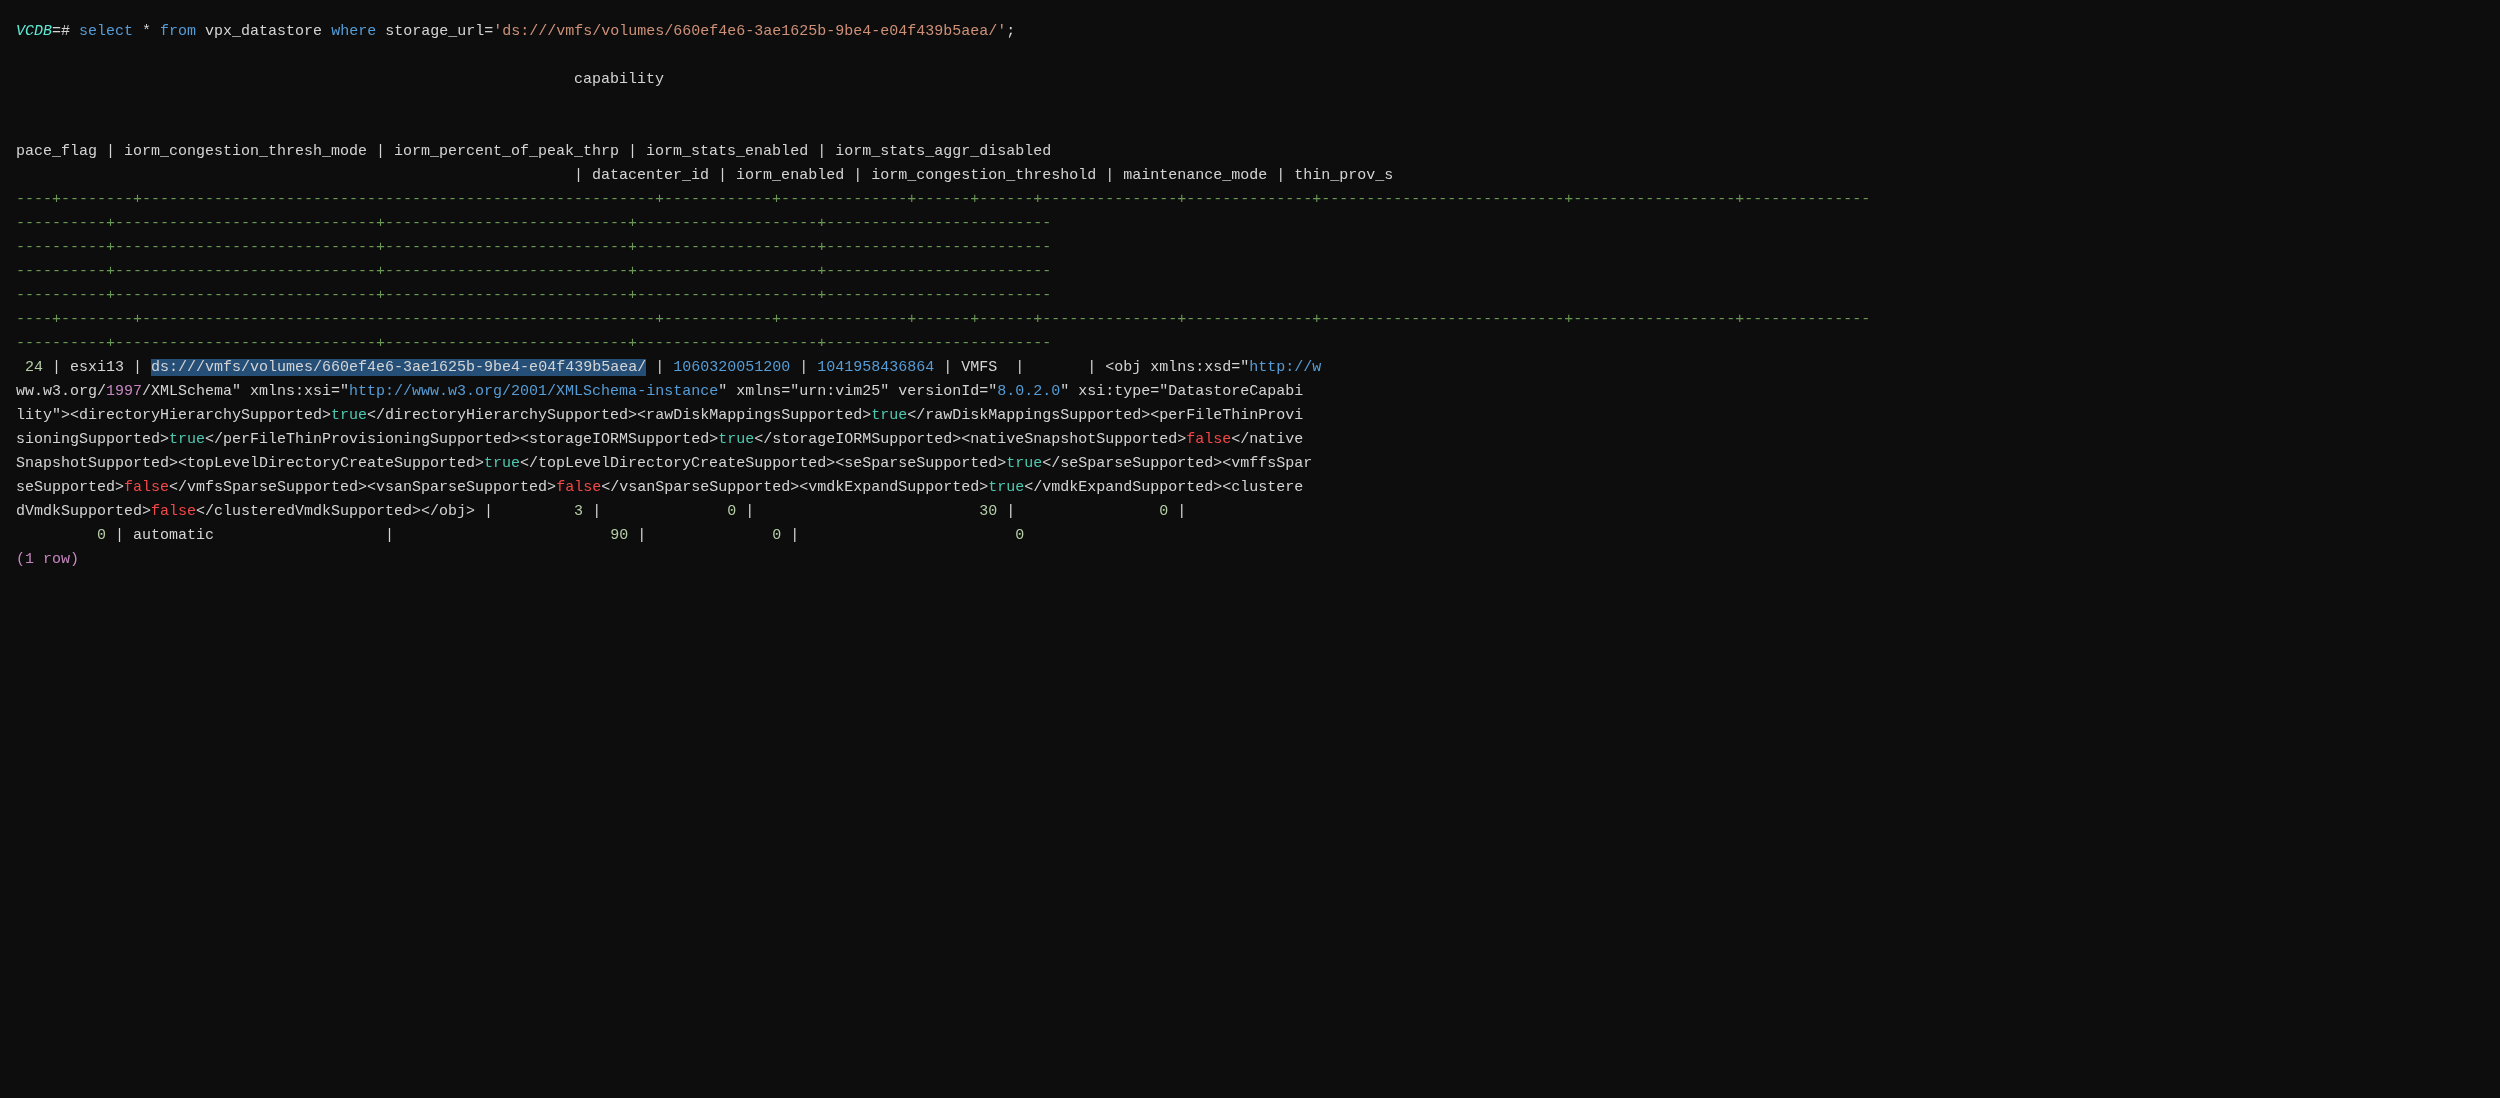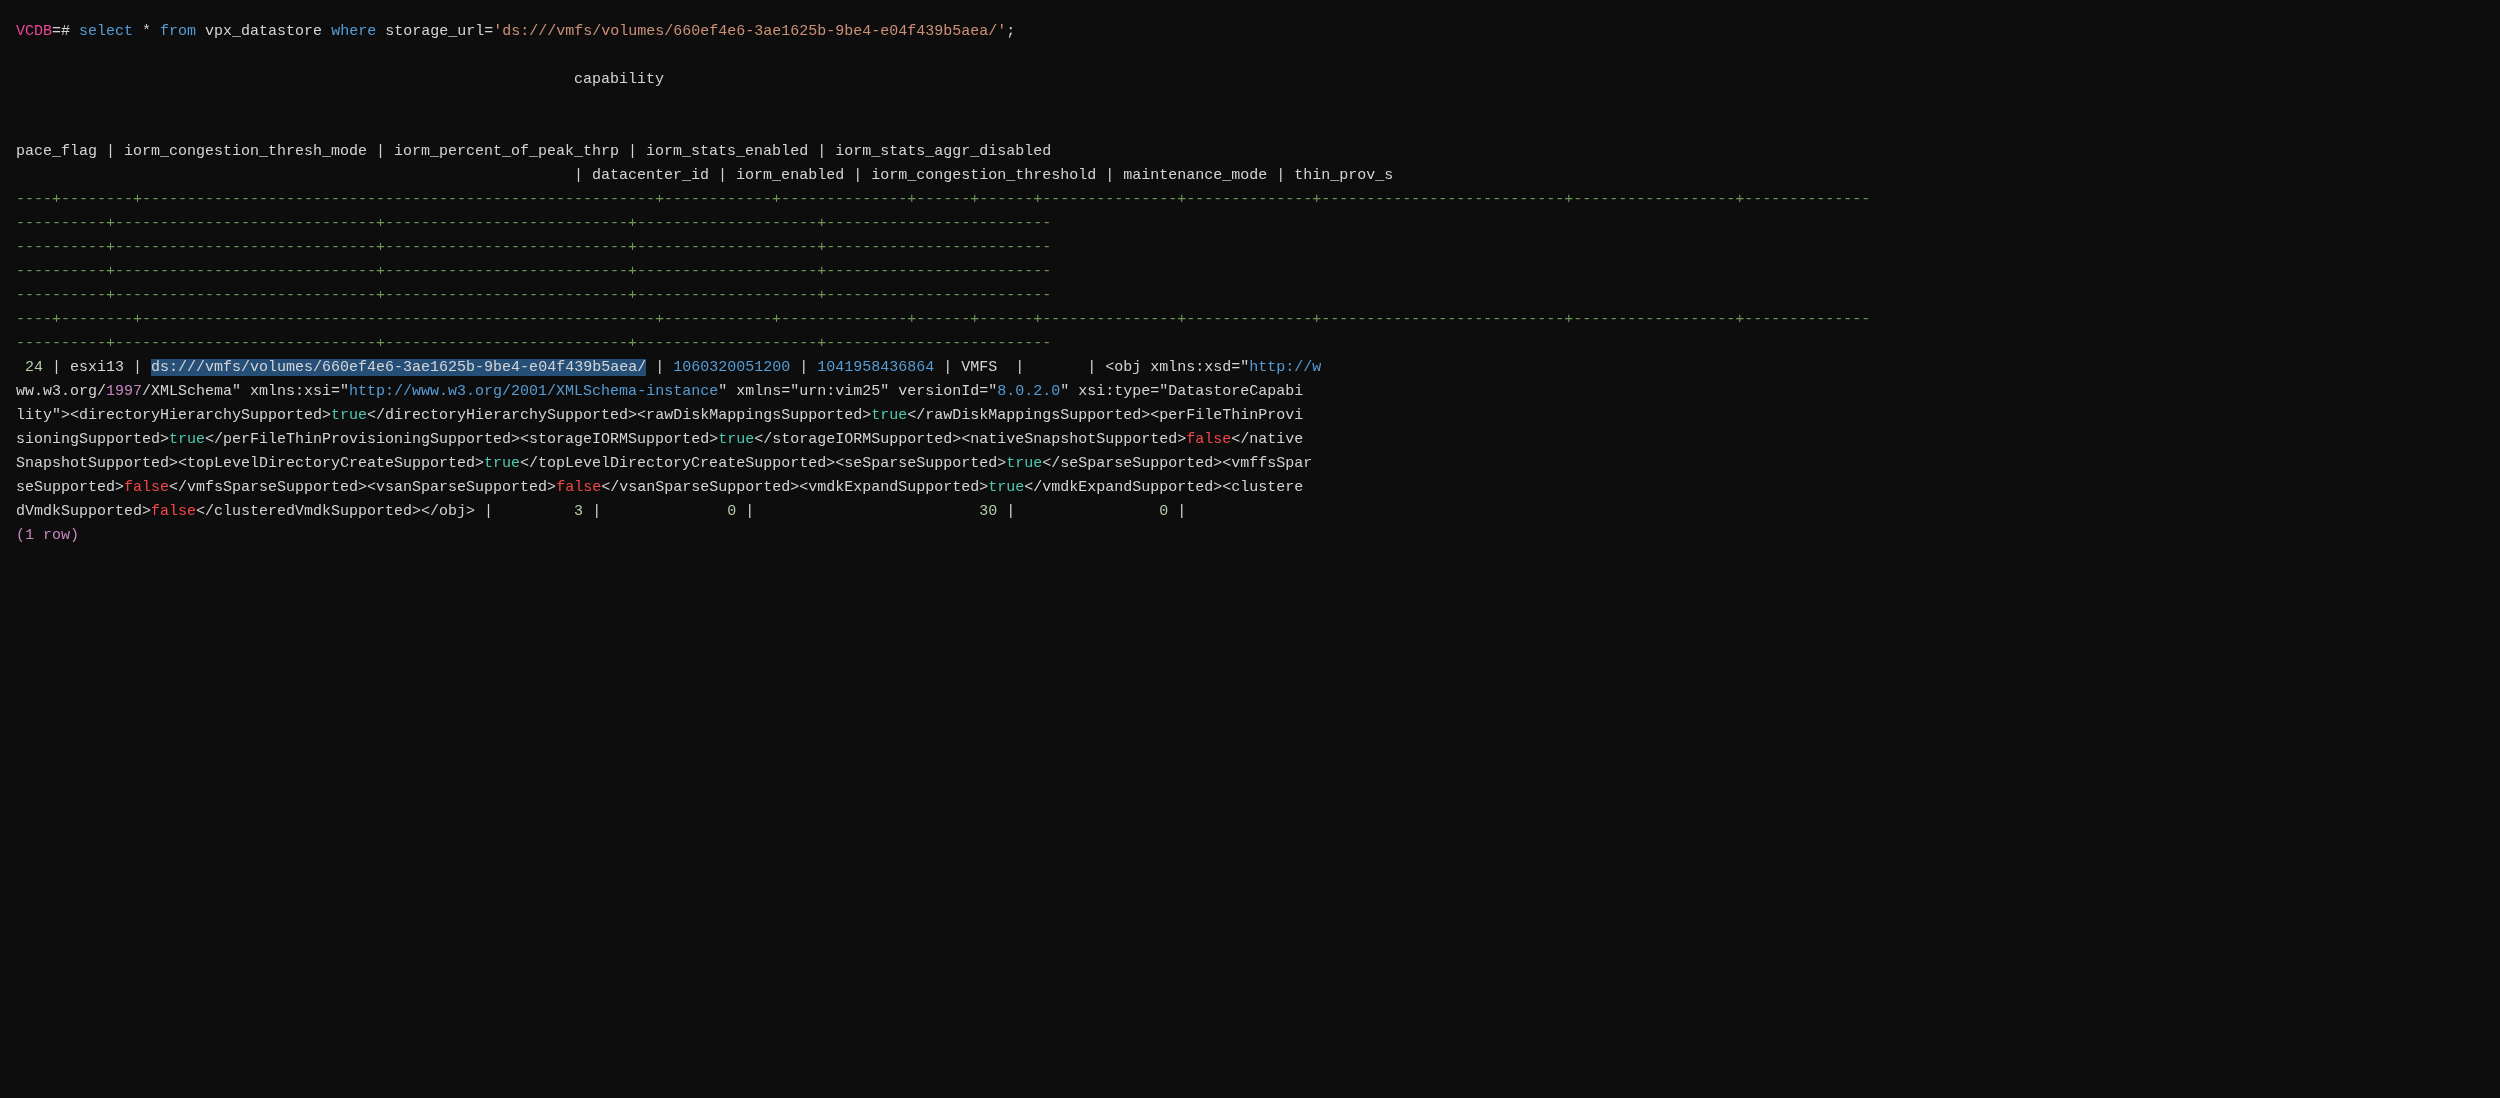--- a/index.html
+++ b/index.html
@@ -94,21 +94,22 @@
 
     .prompt-cursor {
       display: inline-block;
       width: 12px;
       height: 18px;
       background-color: #ffcc00;
       vertical-align: text-bottom;
     }
 
     .vcdb-label {
-      color: #ec4899;
+      color: #5eead4;
+      font-style: italic;
     }
 
     .vcdb-hash {
       color: #d4d4d4;
     }
   </style>
 </head>
 <body>
 
 <div class="terminal">
@@ -141,19 +142,20 @@
   <span class="line"><span>lity"&gt;&lt;directoryHierarchySupported&gt;</span><span class="val-true">true</span><span>&lt;/directoryHierarchySupported&gt;&lt;rawDiskMappingsSupported&gt;</span><span class="val-true">true</span><span>&lt;/rawDiskMappingsSupported&gt;&lt;perFileThinProvi</span></span>
 
   <span class="line"><span>sioningSupported&gt;</span><span class="val-true">true</span><span>&lt;/perFileThinProvisioningSupported&gt;&lt;storageIORMSupported&gt;</span><span class="val-true">true</span><span>&lt;/storageIORMSupported&gt;&lt;nativeSnapshotSupported&gt;</span><span class="val-false">false</span><span>&lt;/native</span></span>
 
   <span class="line"><span>SnapshotSupported&gt;&lt;topLevelDirectoryCreateSupported&gt;</span><span class="val-true">true</span><span>&lt;/topLevelDirectoryCreateSupported&gt;&lt;seSparseSupported&gt;</span><span class="val-true">true</span><span>&lt;/seSparseSupported&gt;&lt;vmffsSpar</span></span>
 
   <span class="line"><span>seSupported&gt;</span><span class="val-false">false</span><span>&lt;/vmfsSparseSupported&gt;&lt;vsanSparseSupported&gt;</span><span class="val-false">false</span><span>&lt;/vsanSparseSupported&gt;&lt;vmdkExpandSupported&gt;</span><span class="val-true">true</span><span>&lt;/vmdkExpandSupported&gt;&lt;clustere</span></span>
 
   <span class="line"><span>dVmdkSupported&gt;</span><span class="val-false">false</span><span>&lt;/clusteredVmdkSupported&gt;&lt;/obj&gt; |         </span><span class="val-number">3</span><span> |              </span><span class="val-number">0</span><span> |                         </span><span class="val-number">30</span><span> |                </span><span class="val-number">0</span><span> |</span></span>
 
+  <span class="line"><span>         </span><span class="val-number">0</span><span> | automatic                   |                        </span><span class="val-number">90</span><span> |              </span><span class="val-number">0</span><span> |                        </span><span class="val-number">0</span></span>
 
   <span class="line"><span class="val-purple">(1 row)</span></span>
 
   <span class="line"> </span>
 
 
 </div>
 
 </body></html>

